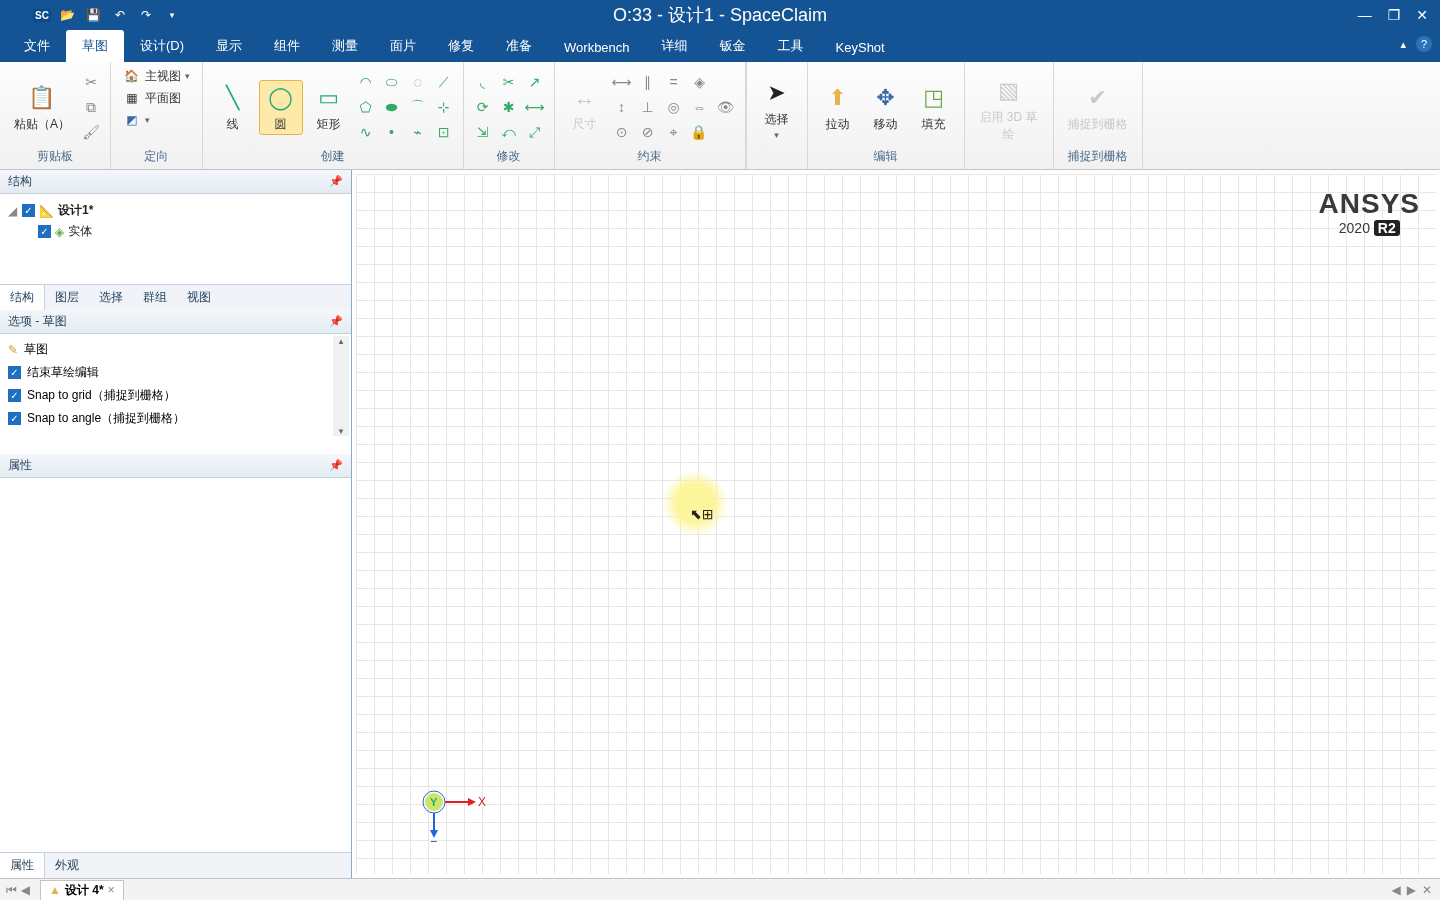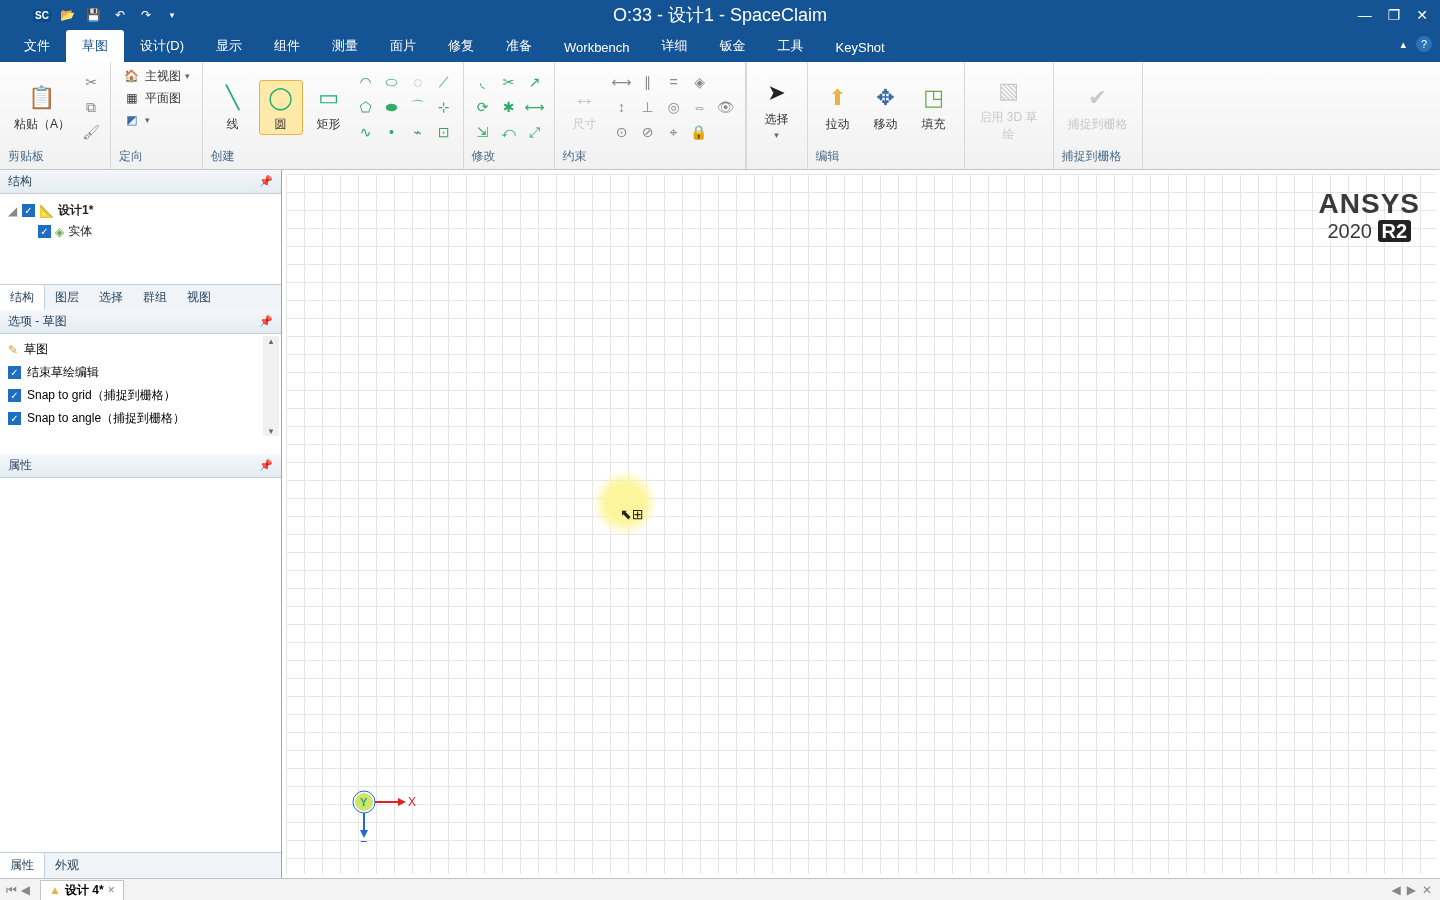--- a/index.html
+++ b/index.html
@@ -15,35 +15,35 @@
 
 .tabrow { height: 32px; background: #145394; display: flex; align-items: flex-end; color: #fff; padding-left: 8px; position: relative; }
 .tabrow .tab { padding: 7px 16px 7px; font-size: 13px; cursor: pointer; }
 .tabrow .tab.active { background: #fff; color: #145394; border-radius: 3px 3px 0 0; }
 .tabrow .right { position: absolute; right: 8px; top: 6px; display: flex; gap: 10px; align-items: center; }
 .tabrow .right .help { width: 16px; height: 16px; border-radius: 50%; background: #2b73b8; display: inline-flex; align-items: center; justify-content: center; font-size: 11px; }
 
 
 .ribbon { height: 108px; background: linear-gradient(#fdfdfd,#f1f1f1); border-bottom: 1px solid #c4c4c4; display: flex; }
 .ribbon .group { border-right: 1px solid #d8d8d8; display: flex; flex-direction: column; justify-content: space-between; padding: 4px 8px 2px; }
-.ribbon .grouplabel { font-size: 12px; color: #4a6b8a; padding-bottom: 2px; }
+.ribbon .grouplabel { text-align: center; font-size: 12px; color: #4a6b8a; padding-bottom: 2px; }
 .ribbon .groupbody { flex: 1; display: flex; align-items: center; gap: 4px; }
 .bigbtn { display: flex; flex-direction: column; align-items: center; gap: 2px; padding: 2px 6px; font-size: 12px; color: #333; cursor: pointer; border-radius: 3px; }
 .bigbtn .ico { width: 32px; height: 32px; display: inline-flex; align-items: center; justify-content: center; font-size: 22px; }
 .bigbtn.disabled { color: #aaa; opacity: .6; }
 .bigbtn.selected { background: #fde9a8; border: 1px solid #e8b34a; padding: 1px 5px; }
 .smallcol { display: flex; flex-direction: column; gap: 3px; }
 .smallbtn { width: 22px; height: 22px; display: inline-flex; align-items: center; justify-content: center; font-size: 14px; color: #3a6; cursor: pointer; }
 .smallbtn.gray { color: #888; }
 .menuline { display: flex; align-items: center; gap: 4px; font-size: 12px; color: #333; cursor: pointer; padding: 1px 4px; }
 .menuline .mico { width: 18px; height: 18px; display: inline-flex; align-items: center; justify-content: center; }
 
 
 .content { display: flex; height: calc(100% - 30px - 32px - 108px - 22px); }
-.sidebar { width: 282px; display: flex; flex-direction: column; border-right: 1px solid #8da9c4; }
+.sidebar { width: 352px; display: flex; flex-direction: column; border-right: 1px solid #8da9c4; }
 .panelhead { background: linear-gradient(#f4f7fa,#e3ebf2); border-bottom: 1px solid #c4d0db; padding: 3px 8px; font-size: 12px; color: #2a4560; display:flex; justify-content:space-between; align-items:center; }
 .panelhead .pin { color: #889; font-size: 11px; }
 .panelbody { background: #fff; flex-shrink: 0; }
 .tree { padding: 6px 8px; font-size: 12px; color: #222; height: 90px; }
 .tree .row { display: flex; align-items: center; gap: 4px; padding: 2px 0; }
 .tree .exp { width: 10px; color: #888; }
 .chk { width: 13px; height: 13px; background: #1e6fc1; display: inline-flex; align-items:center; justify-content:center; color:#fff; font-size:10px; }
 
 .minitabs { display: flex; border-top: 1px solid #c4d0db; background: #f0f4f8; font-size: 12px; }
 .minitabs .mt { padding: 4px 10px; cursor: pointer; color: #2a4560; }
@@ -58,21 +58,21 @@
 
 
 .canvas { flex: 1; position: relative; background: #fff; }
 .gridbg {
   position: absolute; inset: 4px; 
   background-image: linear-gradient(#e6e6e6 1px, transparent 1px), linear-gradient(90deg, #e6e6e6 1px, transparent 1px);
   background-size: 18px 18px;
 }
 .watermark { position: absolute; right: 20px; top: 18px; text-align: center; color: #3a3a3a; }
 .watermark .big { font-size: 28px; font-weight: 700; letter-spacing: 1px; }
-.watermark .sub { font-size: 20px; }
+.watermark .sub { font-size: 14px; }
 .watermark .sub b { background: #222; color: #fff; padding: 0 4px; border-radius: 3px; }
 .highlight { position: absolute; width: 66px; height: 66px; border-radius: 50%; background: radial-gradient(circle,#fdf59c 40%,#fdf59c00 70%); left: 310px; top: 300px; }
 .cursorg { position: absolute; left: 338px; top: 336px; font-size: 14px; color: #222; }
 .orient { position: absolute; left: 60px; bottom: 36px; font-size: 12px; }
 .docsketch { position: absolute; inset: 0; }
 
 
 .docstrip { height: 22px; border-top: 1px solid #c4c4c4; background: #f3f3f3; display: flex; align-items: center; font-size: 12px; }
 .docstrip .docnav { display: flex; gap: 4px; padding: 0 6px; color: #888; }
 .doctab { display: flex; align-items: center; gap: 4px; background: #fff; border: 1px solid #c4c4c4; border-bottom: none; padding: 1px 8px; margin-left: 4px; }

